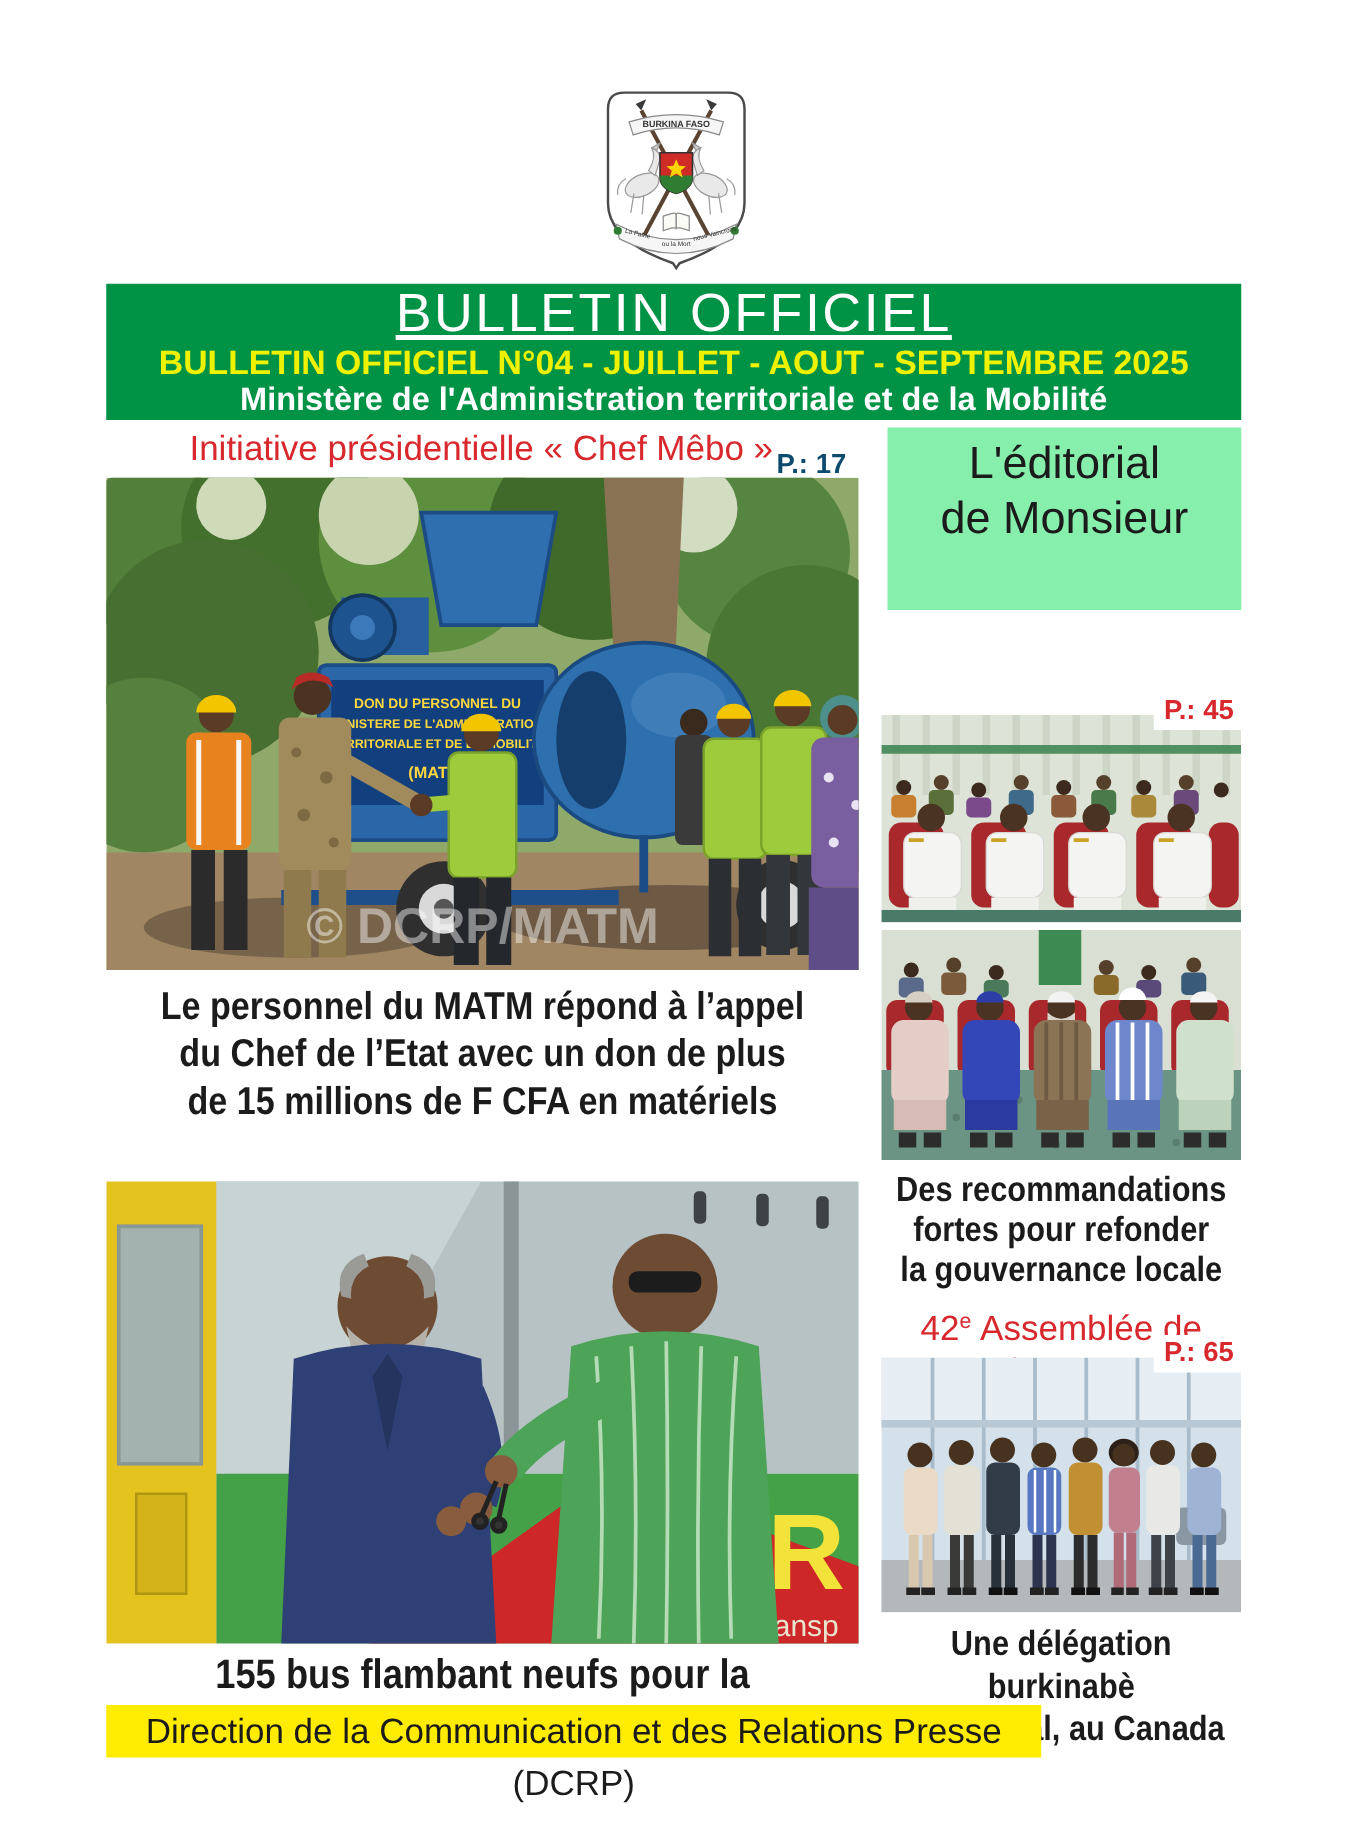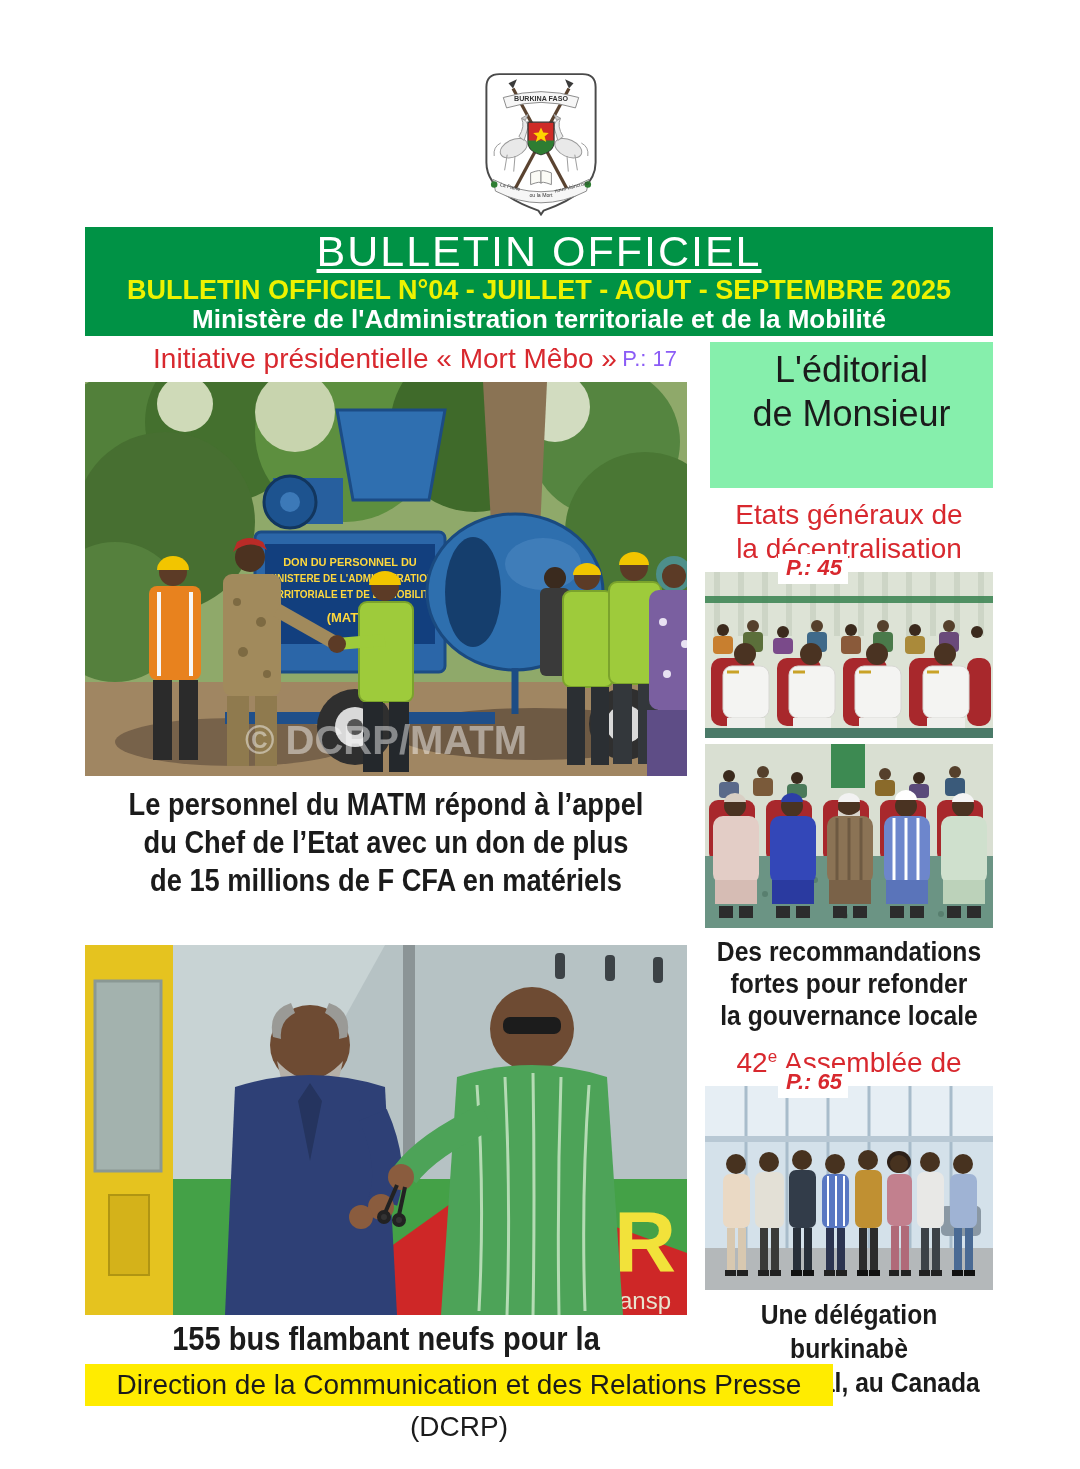--- a/index.html
+++ b/index.html
@@ -12,21 +12,21 @@
   
   .masthead{position:absolute;left:85px;top:227px;width:908px;height:109px;
             background:#009245;text-align:center;color:#ffffff;}
   .m-title{font-size:43px;line-height:49px;font-weight:400;letter-spacing:2px;text-decoration:underline;}
   .m-issue{font-size:27px;line-height:29px;font-weight:700;color:#eef200;}
   .m-ministry{font-size:26px;line-height:29px;font-weight:700;}
 
   
   .secrow{position:absolute;text-align:center;}
   .sec-title{font-size:28px;color:#d8282e;display:inline-block;}
-  .pref{position:absolute;top:3px;font-size:22px;font-weight:400;color:#8b5cf6;}
+  .pref{position:absolute;top:15px;font-size:22px;font-weight:700;color:#0c4a6e;}
   .pref-chip{background:#ffffff;padding:0 5px 2px 5px;}
 
   .row1{left:85px;top:343px;width:600px;height:38px;}
   .row1 .pref{right:8px;}
   .row2{left:85px;top:908px;width:600px;height:38px;}
   .row2 .pref{right:20px;}
 
   
   .ph{position:absolute;overflow:hidden;}
   .ph svg{display:block;}
@@ -51,21 +51,21 @@
   .ed-line:first-child{padding-top:6px;}
   .ed-pref{font-size:23px;font-weight:700;color:#d8282e;margin-left:8px;}
 
   
   .rtitle{position:absolute;left:705px;width:288px;text-align:center;
           color:#d8282e;font-size:28px;line-height:34px;}
   .etats{top:498px;}
   .oaci{top:1040px;}
   .oaci sup{font-size:17px;}
   .oaci .rest{margin-left:7px;}
-  .prow{position:absolute;left:669px;width:288px;text-align:center;z-index:3;font-style:italic;}
+  .prow{position:absolute;left:705px;width:288px;text-align:right;z-index:3;}
   .p45{top:554px;}
   .p52{top:1068px;}
   .prow span{font-size:22px;font-weight:700;color:#d8282e;background:#fff;
              padding:1px 6px 3px 8px;display:inline-block;}
 
   
   .footer{position:absolute;left:85px;top:1364px;width:748px;height:42px;
           background:#ffec00;text-align:center;}
   .footer div{font-size:28px;line-height:42px;color:#1b1b1b;}
 </style>
@@ -123,21 +123,21 @@
     </svg>
   </div>
 
   <div class="masthead">
     <div class="m-title">BULLETIN OFFICIEL</div>
     <div class="m-issue">BULLETIN OFFICIEL N°04 - JUILLET - AOUT - SEPTEMBRE 2025</div>
     <div class="m-ministry">Ministère de l'Administration territoriale et de la Mobilité</div>
   </div>
 
   <div class="secrow row1">
-    <span class="sec-title">Initiative présidentielle « Mort Mêbo »</span>
+    <span class="sec-title">Initiative présidentielle « Chef Mêbo »</span>
     <span class="pref">P.: 17</span>
   </div>
 
   <div class="ph photo1">
     <svg viewBox="0 0 602 394" width="602" height="394">
       <rect width="602" height="394" fill="#8fa96a"></rect>
       <g>
         <circle cx="40" cy="60" r="70" fill="#52803a"></circle>
           <circle cx="140" cy="40" r="80" fill="#44702e"></circle>
         <circle cx="260" cy="50" r="90" fill="#5d8f3f"></circle>
@@ -304,24 +304,20 @@
 
   <div class="headline h2">
     <div>155 bus flambant neufs pour la SOTRACO</div>
   </div>
 
   <div class="editorial">
     <div class="ed-line">L'éditorial</div>
     <div class="ed-line">de Monsieur</div>
   </div>
 
-  <div class="rtitle etats">
-    <div>Etats généraux de</div>
-    <div>la décentralisation</div>
-  </div>
   <div class="prow p45">
     <span class="pref-chip">P.: 45</span>
   </div>
 
   <div class="ph photo3">
     <svg viewBox="0 0 288 166" width="288" height="166">
       <rect width="288" height="166" fill="#dde3d6"></rect>
       <g stroke="#cdd5c6" stroke-width="6">
         <line x1="12" y1="0" x2="12" y2="64"></line>
           <line x1="36" y1="0" x2="36" y2="64"></line>

